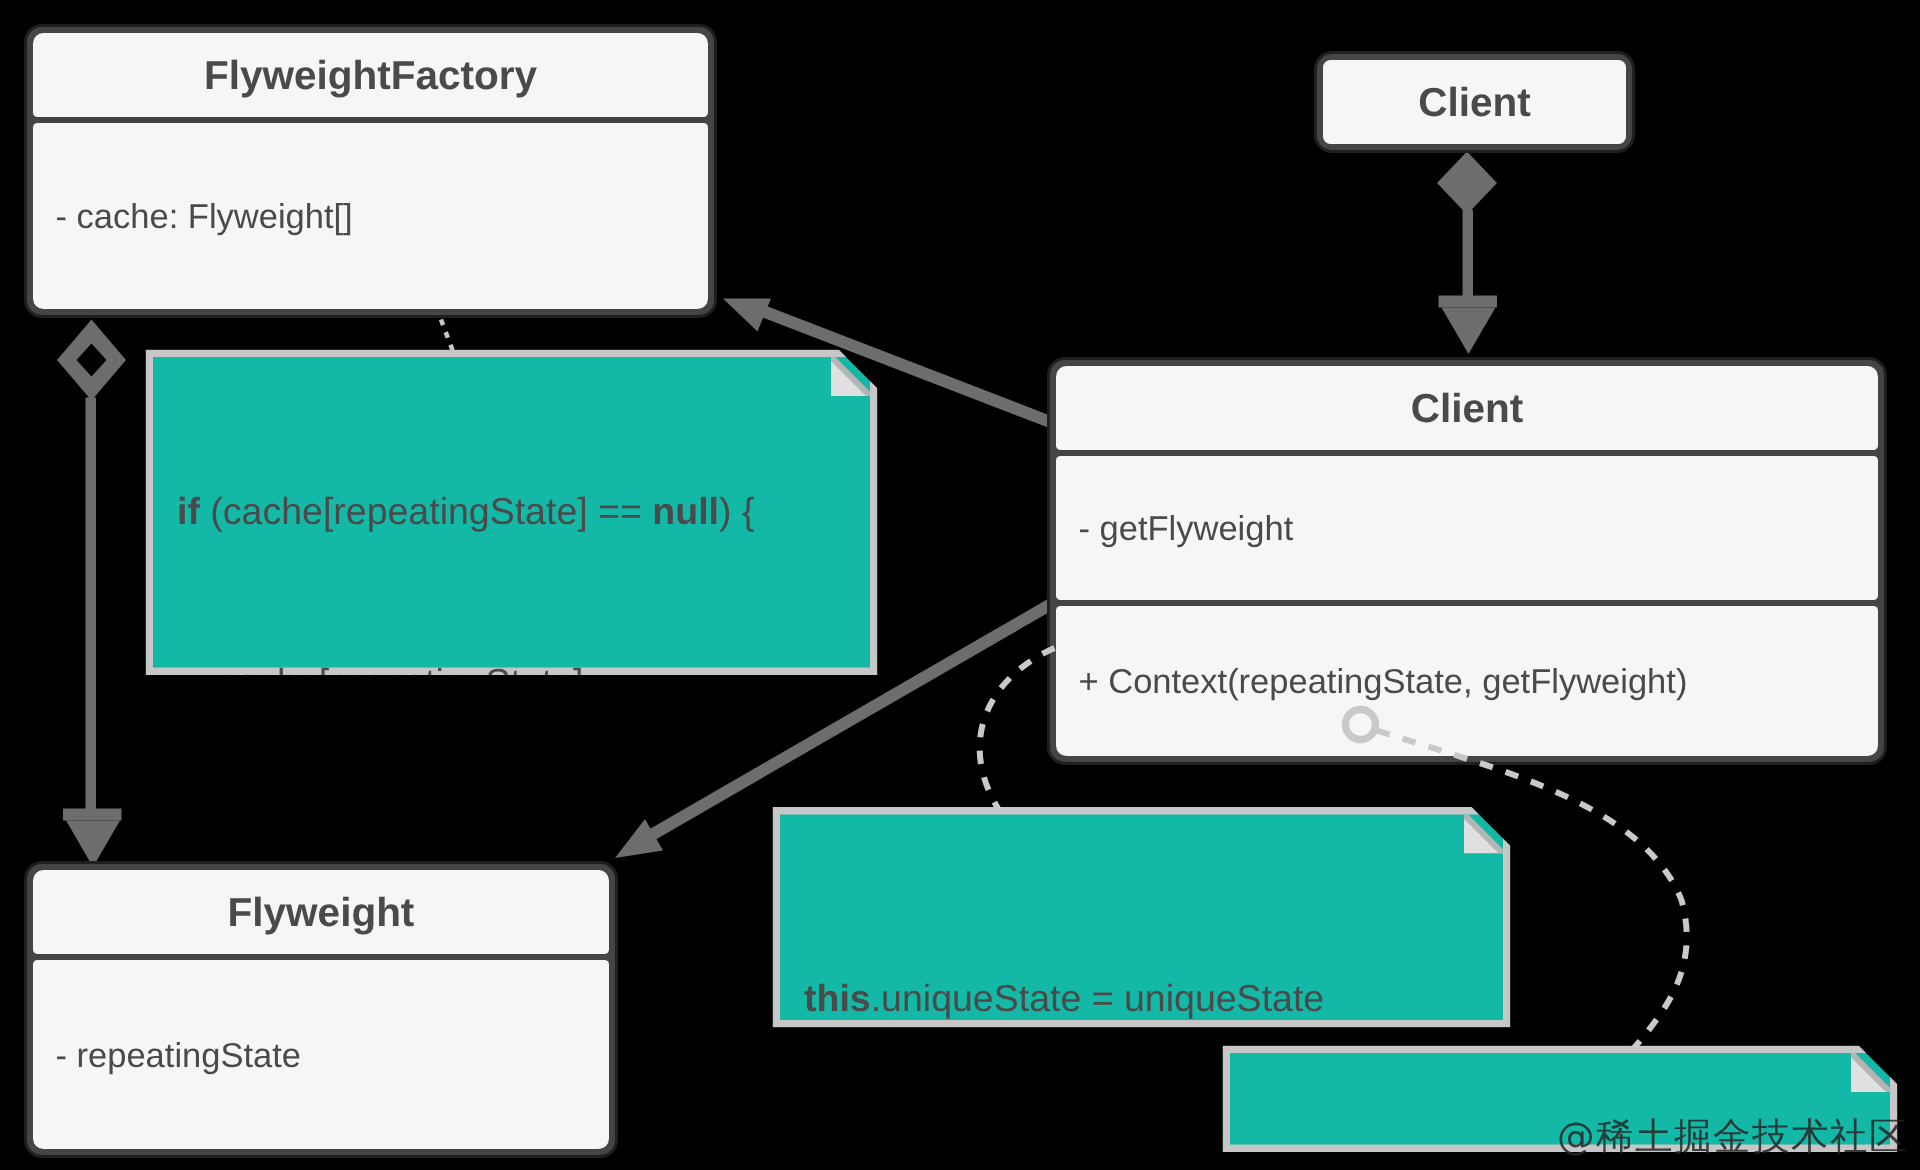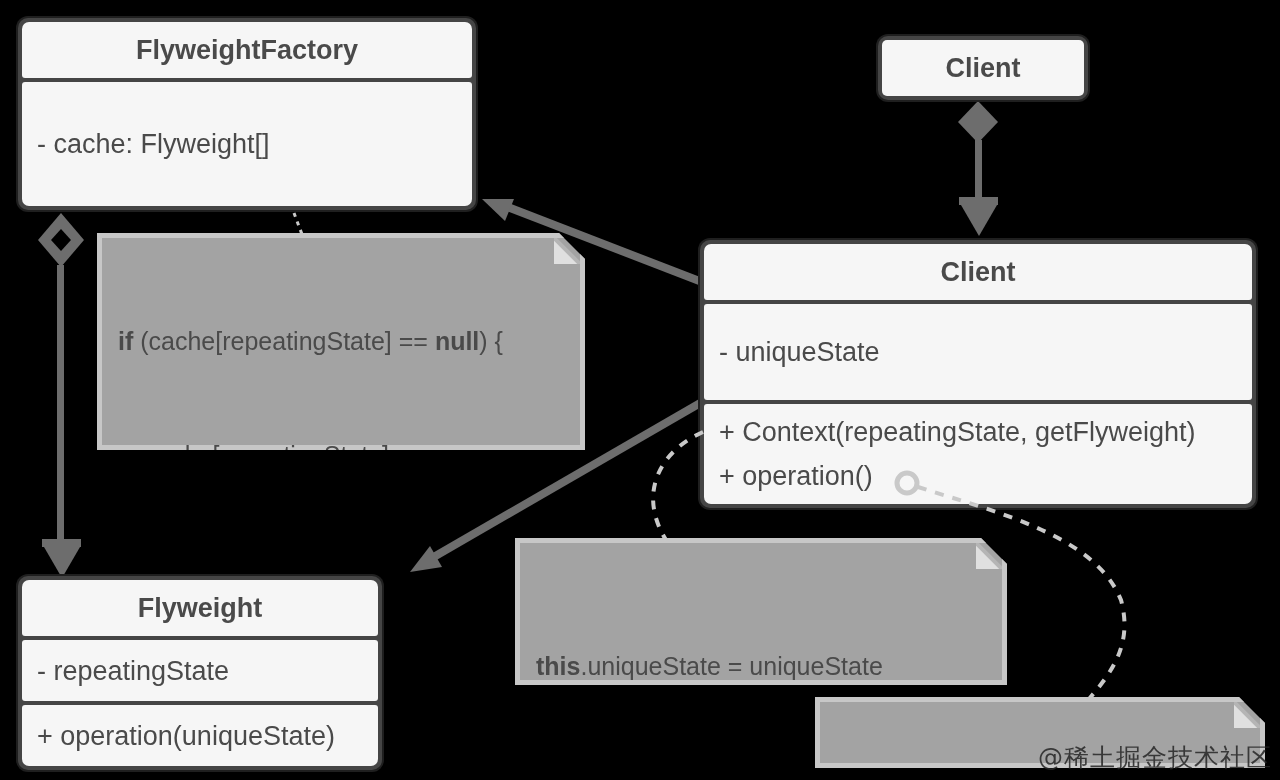--- a/index.html
+++ b/index.html
@@ -12,31 +12,31 @@
   #layer-over{z-index:3;}
   .uml{
     position:absolute;z-index:2;box-sizing:border-box;
     background:#454545;border-radius:10px;padding:4px;
     display:flex;flex-direction:column;gap:4px;
     box-shadow:0 0 0 2px #1f1f1f;
   }
   .sec{
     background:#f6f6f6;border-radius:3px;color:#4a4a4a;
     display:flex;flex-direction:column;justify-content:center;
-    padding:0 15px;font-size:27px;line-height:44px;box-sizing:border-box;
+    padding:0 15px;font-size:23px;line-height:44px;box-sizing:border-box;
   }
   .sec.title{
     align-items:center;font-weight:bold;font-size:27px;padding:0;
     border-radius:7px 7px 3px 3px;
   }
   .uml .sec:last-child{border-radius:3px 3px 7px 7px;}
   .uml .sec:only-child{border-radius:5px;}
   .note{
     position:absolute;z-index:2;box-sizing:border-box;
-    background:#a3a3a3;border:5px solid #c7c7c7;
+    background:#14b8a6;border:5px solid #c7c7c7;
     color:#4a4a4a;font-size:25px;line-height:38px;
     white-space:pre-wrap;
     clip-path:polygon(0 0,calc(100% - 26px) 0,100% 26px,100% 100%,0 100%);
   }
   .note .bold{font-weight:bold;}
   .fold{position:absolute;top:0;right:0;}
   #watermark{
     position:absolute;right:8px;bottom:6px;z-index:4;
     font-size:25px;letter-spacing:1px;color:#262626;opacity:.85;
     font-family:"DejaVu Sans","Liberation Sans",sans-serif;
@@ -76,32 +76,30 @@
     <div class="sec" style="flex:1">- cache: Flyweight[]</div>
   </div>
 
   <div class="uml" style="left:878px;top:36px;width:210px;height:64px">
     <div class="sec title" style="flex:1">Client</div>
   </div>
 
   <div class="uml" style="left:700px;top:240px;width:556px;height:268px">
     <div class="sec title" style="height:56px">Client</div>
     <div class="sec" style="flex:0 0 96px">
-      <div>- uniqueState</div>
+      <div>- getFlyweight</div>
     </div>
     <div class="sec" style="flex:1">
       <div>+ Context(repeatingState, getFlyweight)</div>
-      <div>+ operation()</div>
     </div>
   </div>
 
-  <div class="uml" style="left:18px;top:576px;width:364px;height:194px">
+  <div class="uml" style="left:18px;top:576px;width:392px;height:194px">
     <div class="sec title" style="height:56px">Flyweight</div>
     <div class="sec" style="flex:1">- repeatingState</div>
-    <div class="sec" style="flex:1">+ operation(uniqueState)</div>
   </div>
 
   <div class="note" style="left:97px;top:233px;width:488px;height:217px;padding:8px 16px">
     <div><span class="bold">if</span><span> (cache[repeatingState] == </span><span class="bold">null</span><span>) {</span></div>
     <div><span>    cache[repeatingState] =</span></div>
     <div><span>          </span><span class="bold">new</span><span> Flyweight(repeatingState)</span></div>
     <div><span>}</span></div>
     <div></div>
     <svg class="fold" width="26" height="26">
       <polygon points="0,0 26,26 0,26" fill="#e0e0e0"></polygon>

